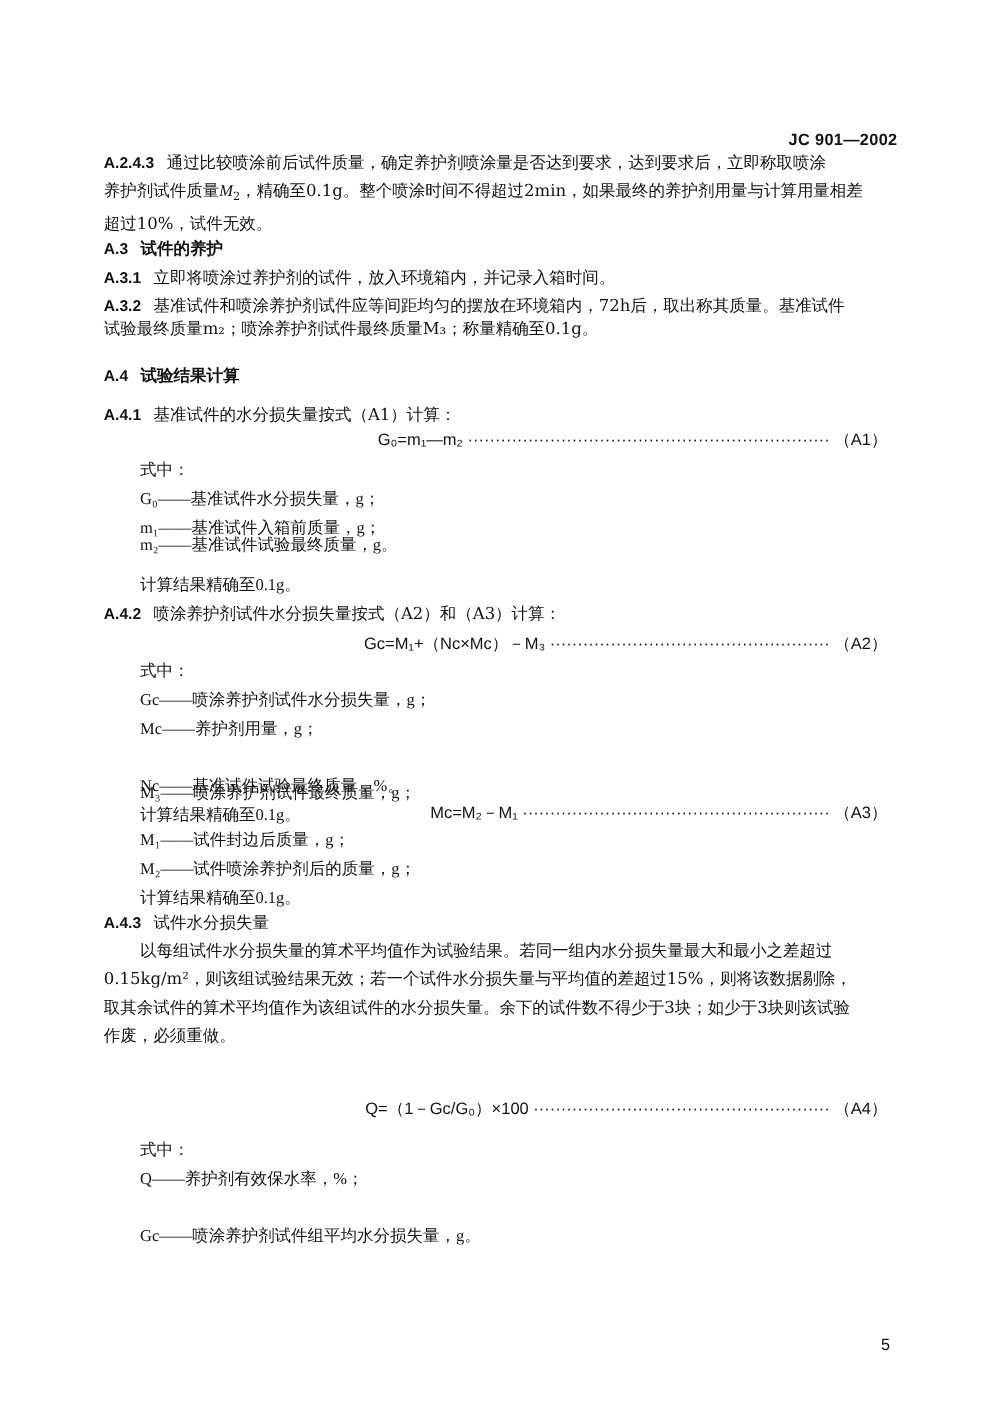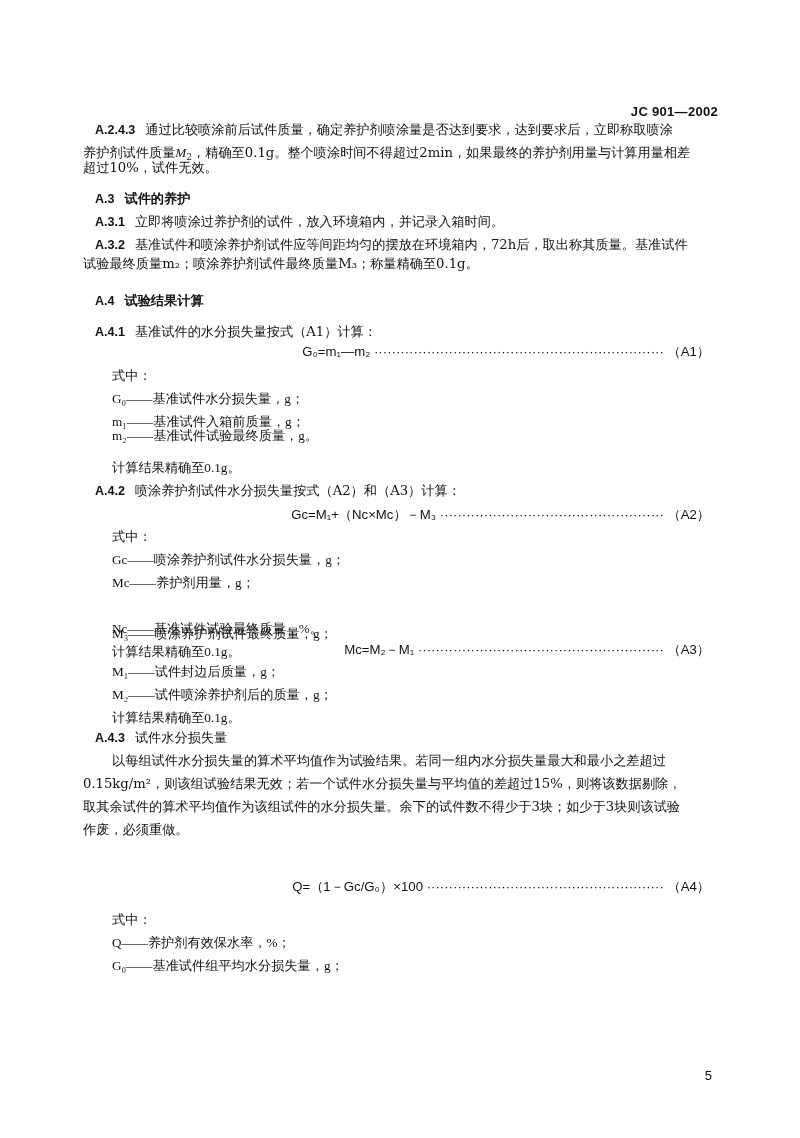--- a/index.html
+++ b/index.html
@@ -12,21 +12,21 @@
   .hdr {
     position:absolute; right:82px; top:104px;
     font-family:"Liberation Sans","DejaVu Sans",sans-serif; font-size:13px; font-weight:bold; letter-spacing:0.3px;
   }
   .line {
     position:absolute; left:83px; font-size:13.2px; line-height:16px; white-space:nowrap;
   }
   .ind { left:112px;font-family:Liberation Serif, serif; }
   .num {
     font-family:"Liberation Sans","DejaVu Sans",sans-serif; font-weight:bold; font-size:12.5px;
-    display:inline-block; margin-right:10px;margin-left:12px;
+    display:inline-block; margin-right:10px;
   }
   .bold { font-weight:bold; }
   .formula {
     position:absolute; right:90px; font-size:13.2px; white-space:nowrap;
     font-family:Liberation Sans, sans-serif;
   }
   .formula i, .line i { font-family:"Liberation Serif",serif; font-style:italic; }
   .dots { letter-spacing:0px; }
   sub { font-size:9px; vertical-align:-3px; }
   .pagenum {
@@ -39,21 +39,21 @@
 <div class="page">
 
   <div class="hdr">JC 901—2002</div>
 
   <div class="line" style="top:122px">
     <span class="num">A.2.4.3</span><span>通过比较喷涂前后试件质量，确定养护剂喷涂量是否达到要求，达到要求后，立即称取喷涂</span>
   </div>
   <div class="line" style="top:145px">
     <span>养护剂试件质量</span><i>M</i><sub>2</sub><span>，精确至0.1g。整个喷涂时间不得超过2min，如果最终的养护剂用量与计算用量相差</span>
   </div>
-  <div class="line" style="top:160px">超过10%，试件无效。</div>
+  <div class="line" style="top:172px">超过10%，试件无效。</div>
 
   <div class="line bold" style="top:191px">
     <span class="num">A.3</span><span>试件的养护</span>
   </div>
   <div class="line" style="top:214px">
     <span class="num">A.3.1</span><span>立即将喷涂过养护剂的试件，放入环境箱内，并记录入箱时间。</span>
   </div>
   <div class="line" style="top:237px">
     <span class="num">A.3.2</span><span>基准试件和喷涂养护剂试件应等间距均匀的摆放在环境箱内，72h后，取出称其质量。基准试件</span>
   </div>
@@ -108,16 +108,16 @@
   <div class="line" style="top:799px">取其余试件的算术平均值作为该组试件的水分损失量。余下的试件数不得少于3块；如少于3块则该试验</div>
   <div class="line" style="top:822px">作废，必须重做。</div>
 
   <div class="formula" style="top:878px">
     <span>Q=（1－Gc/G₀）×100</span>
     <span class="dots">······················································</span>
     <span>（A4）</span>
   </div>
   <div class="line ind" style="top:912px">式中：</div>
   <div class="line ind" style="top:935px">Q——养护剂有效保水率，%；</div>
-  <div class="line ind" style="top:958px">G₀——基准试件组平均水分损失量，g；</div>
+  <div class="line ind" style="top:981px">Gc——喷涂养护剂试件组平均水分损失量，g。</div>
 
   <div class="pagenum">5</div>
 </div>
 
 </body></html>

